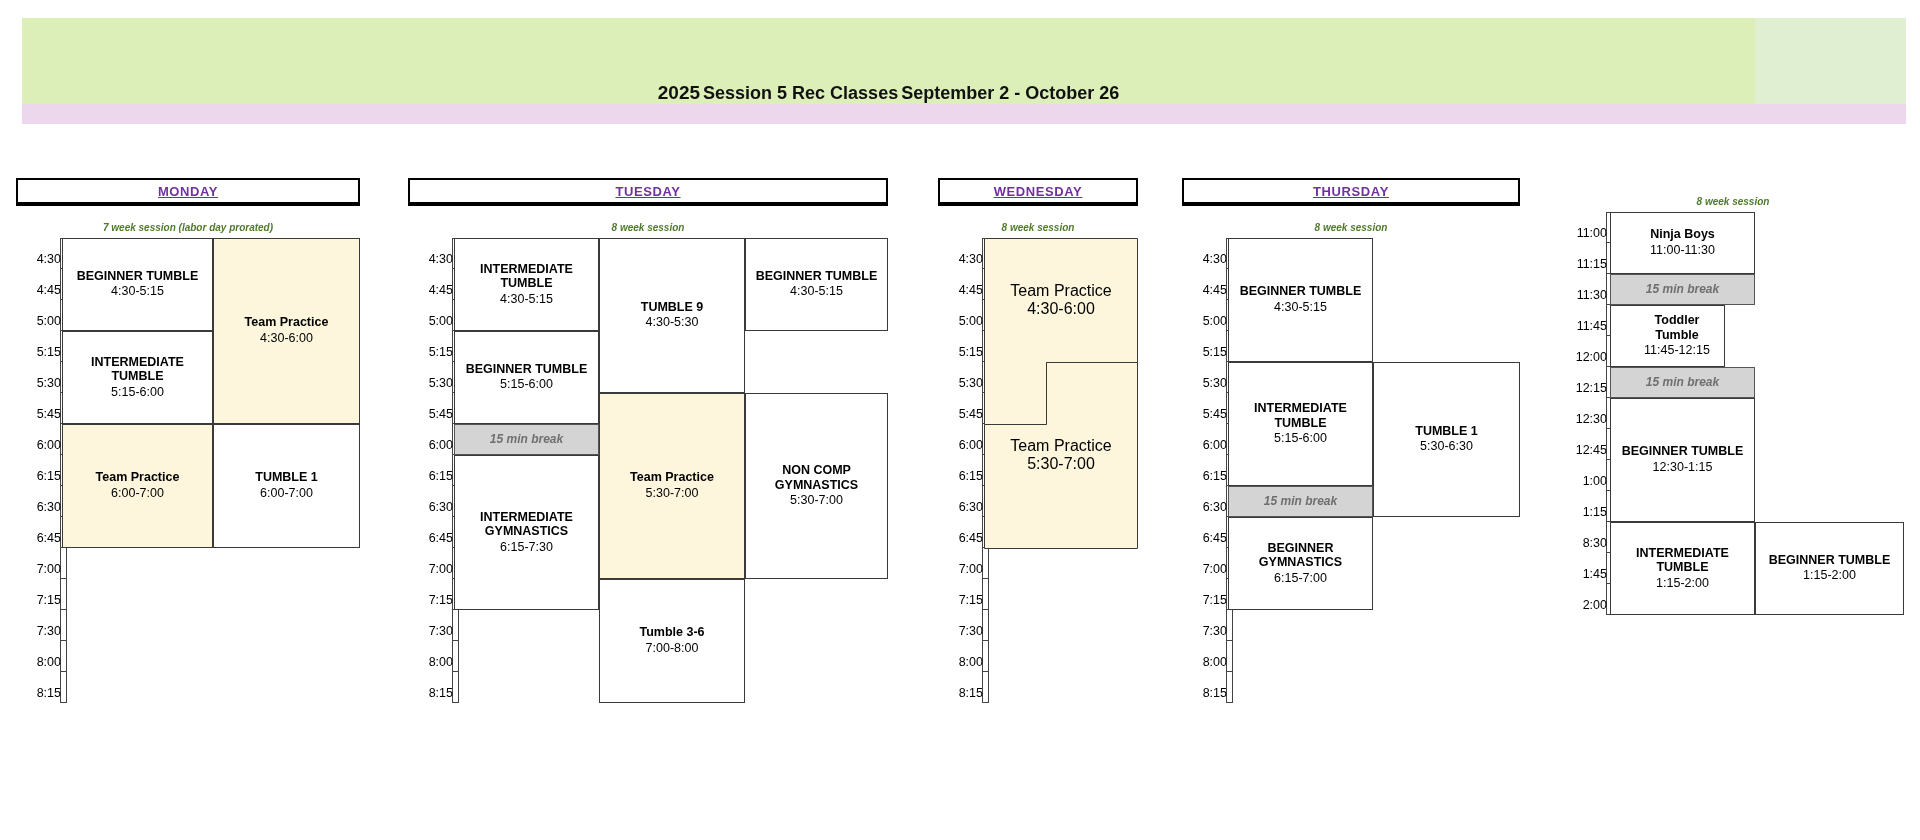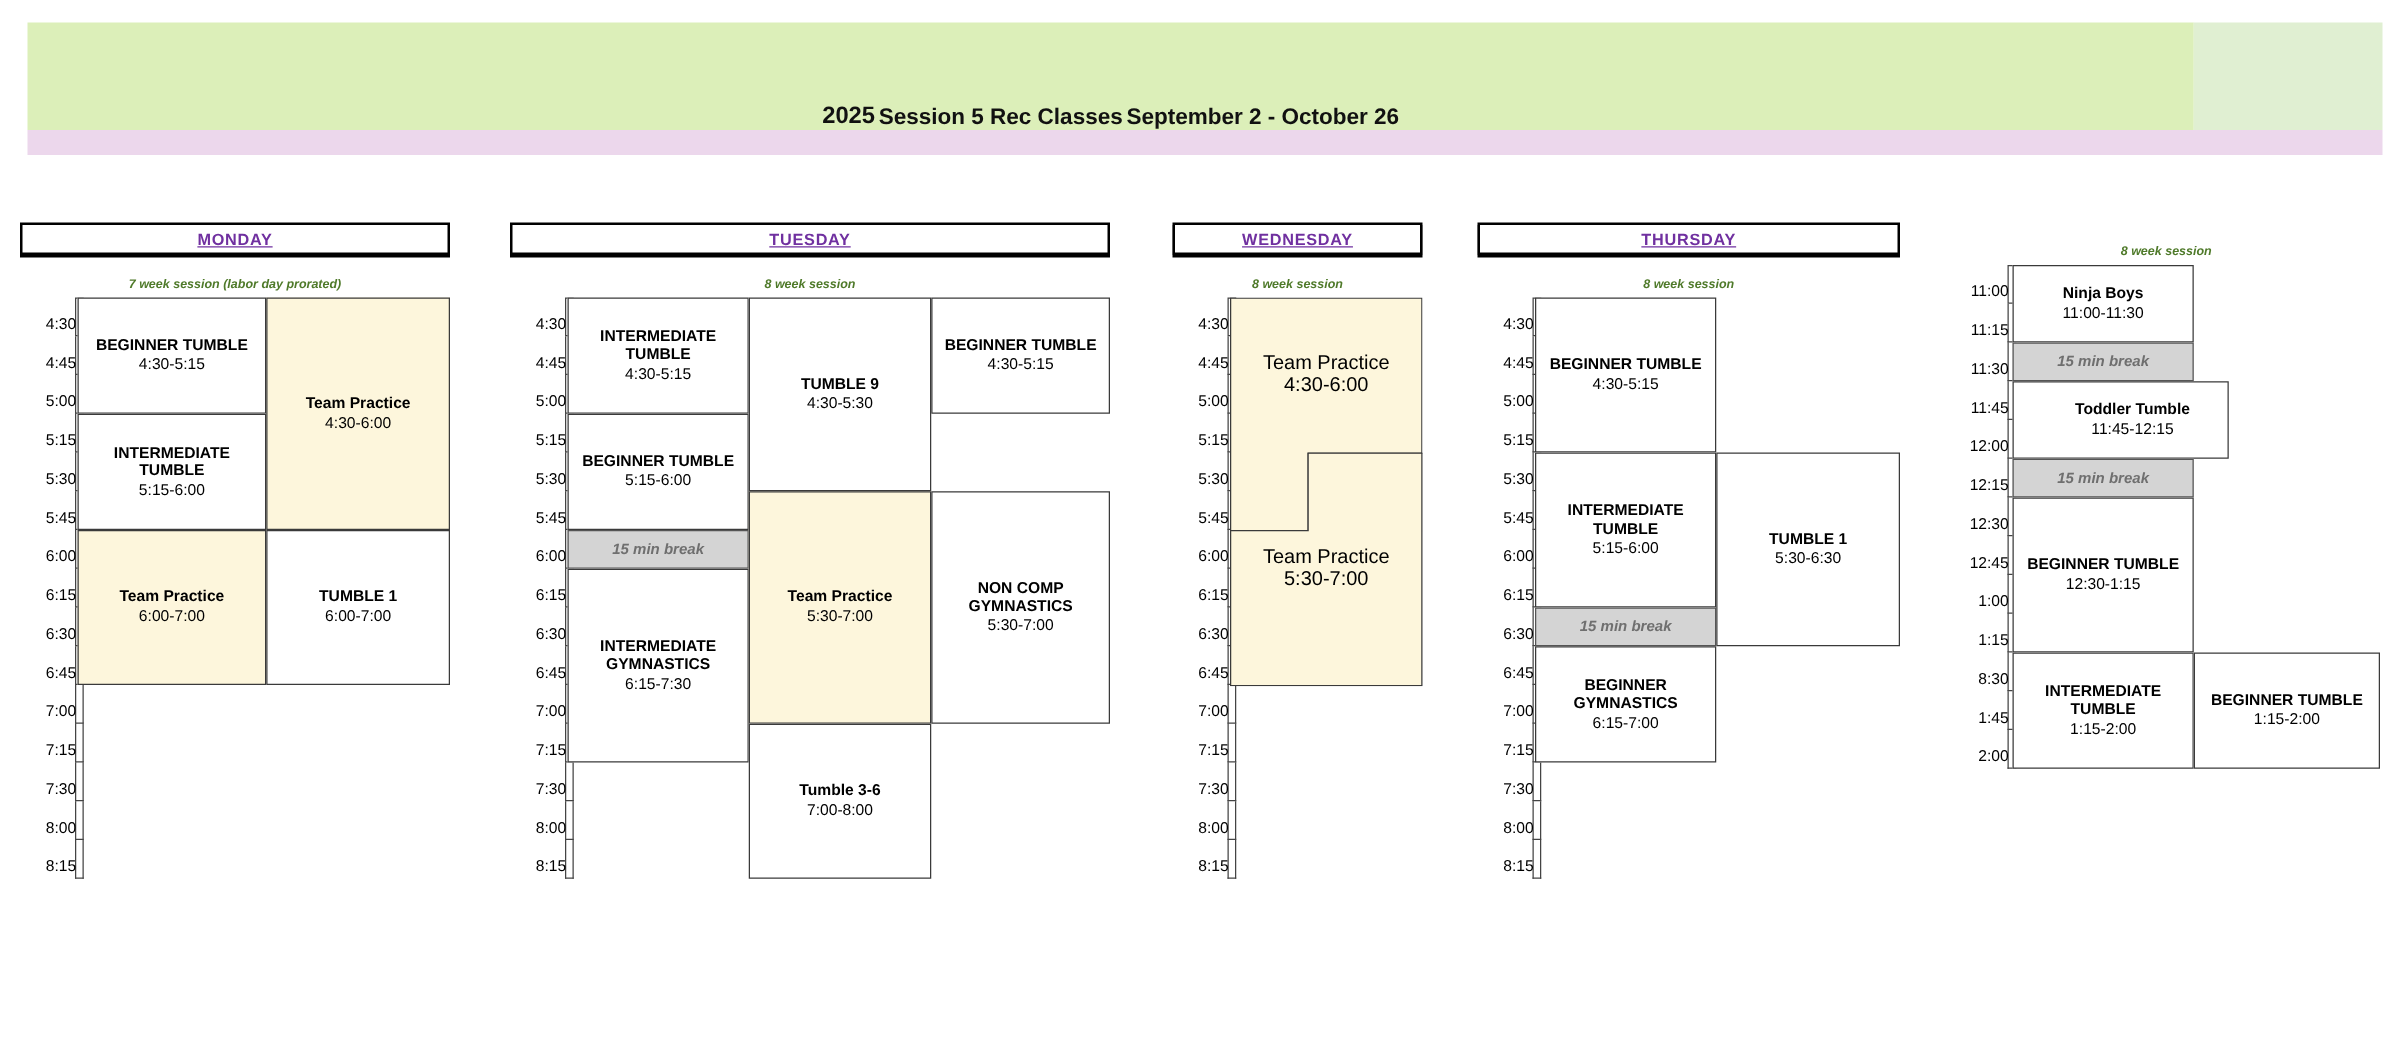--- a/index.html
+++ b/index.html
@@ -307,21 +307,21 @@
       <div class="time-slot">1:45</div>
       <div class="time-slot">2:00</div>
     </div>
     <div class="blk" style="left:48px; top:0px; width:145px; height:62px;">
       <div class="t">Ninja Boys</div>
       <div class="h">11:00-11:30</div>
     </div>
     <div class="blk brk" style="left:48px; top:62px; width:145px; height:31px;">
       <div class="t">15 min break</div>
     </div>
-    <div class="blk" style="left:48px; top:93px; width:173px; height:62px;padding-left:22px;">
+    <div class="blk" style="left:48px; top:93px; width:115px; height:62px;padding-left:22px;">
       <div class="t">Toddler Tumble</div>
       <div class="h">11:45-12:15</div>
     </div>
     <div class="blk brk" style="left:48px; top:155px; width:145px; height:31px;">
       <div class="t">15 min break</div>
     </div>
     <div class="blk" style="left:48px; top:186px; width:145px; height:124px;">
       <div class="t small">BEGINNER TUMBLE</div>
       <div class="h">12:30-1:15</div>
     </div>

